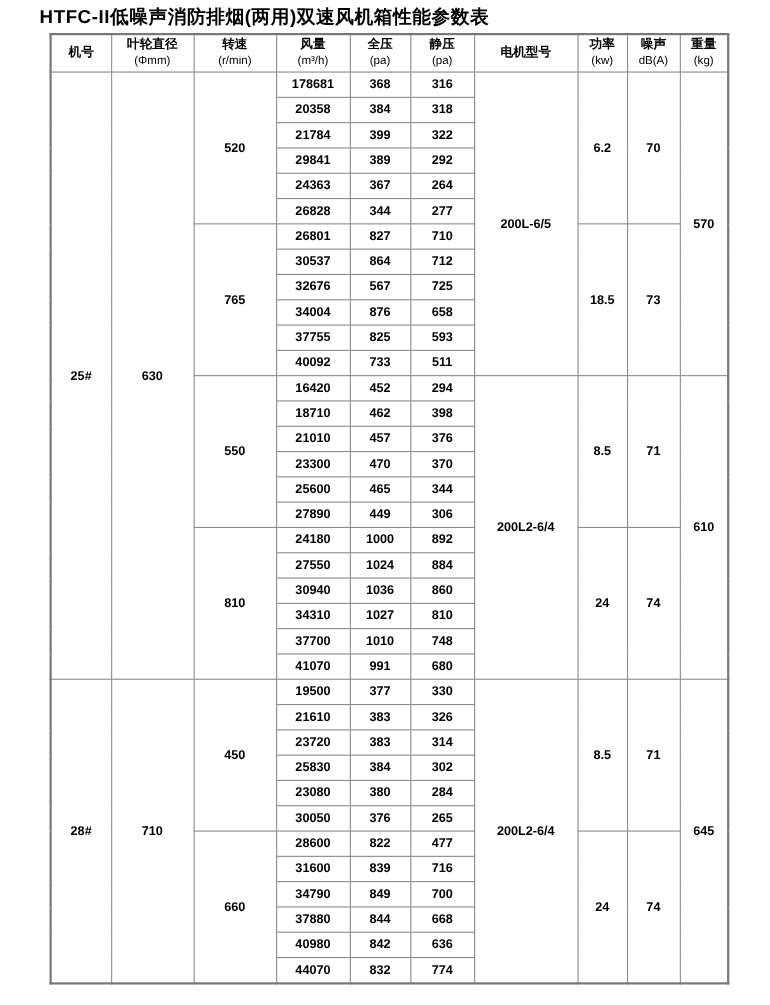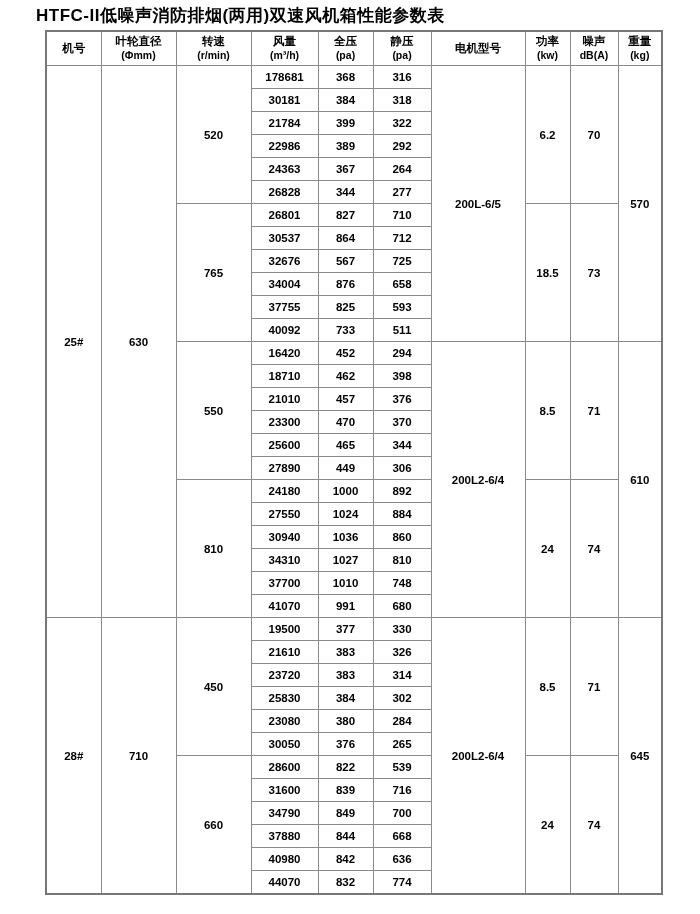--- a/index.html
+++ b/index.html
@@ -42,21 +42,21 @@
     overflow: hidden;
   }
   .spec-table th {
     height: 33px;
     font-size: 11.5px;
     line-height: 1.2;
     background: #ffffff;
   }
   .spec-table th .unit {
     font-size: 10.5px;
-    font-weight: bold;
+    font-weight: normal;
   }
   .spec-table td {
     height: 22px;
     font-size: 11.5px;
   }
 </style>
 </head>
 <body>
 
 <div class="page">
@@ -124,31 +124,31 @@
           <td rowspan="6">520</td>
           <td>178681</td>
           <td>368</td>
           <td>316</td>
           <td rowspan="12">200L-6/5</td>
           <td rowspan="6">6.2</td>
           <td rowspan="6">70</td>
           <td rowspan="12">570</td>
         </tr>
         <tr>
-          <td>30181</td>
+          <td>20358</td>
           <td>384</td>
           <td>318</td>
         </tr>
         <tr>
           <td>21784</td>
           <td>399</td>
           <td>322</td>
         </tr>
         <tr>
-          <td>22986</td>
+          <td>29841</td>
           <td>389</td>
           <td>292</td>
         </tr>
         <tr>
           <td>24363</td>
           <td>367</td>
           <td>264</td>
         </tr>
         <tr>
           <td>26828</td>
@@ -290,21 +290,21 @@
         </tr>
         <tr>
           <td>30050</td>
           <td>376</td>
           <td>265</td>
         </tr>
         <tr>
           <td rowspan="6">660</td>
           <td>28600</td>
           <td>822</td>
-          <td>539</td>
+          <td>477</td>
           <td rowspan="6">24</td>
           <td rowspan="6">74</td>
         </tr>
         <tr>
           <td>31600</td>
           <td>839</td>
           <td>716</td>
         </tr>
         <tr>
           <td>34790</td>

